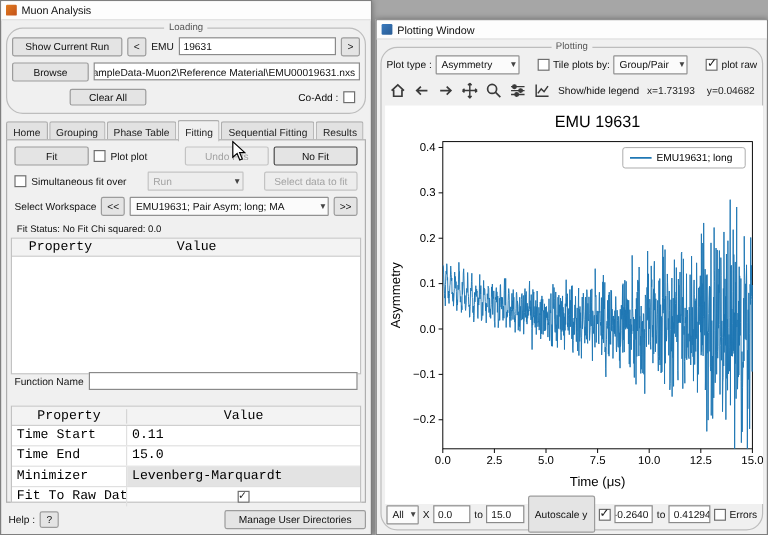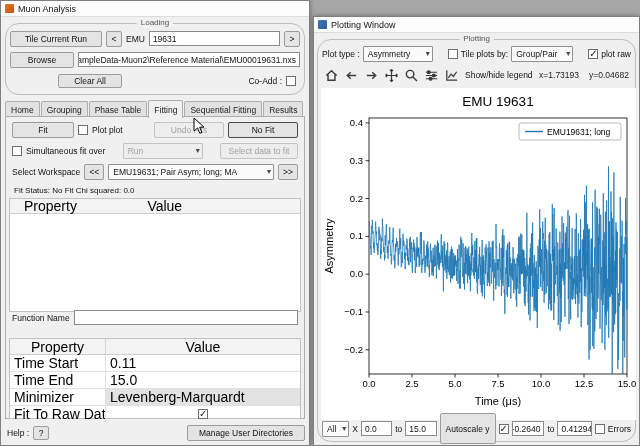--- a/index.html
+++ b/index.html
@@ -23,21 +23,21 @@
   .combo::after{content:"▾";position:absolute;right:2px;top:2px;font-size:8px;color:#444;}
   .combo.disabled{color:#a2a2a2;background:#ededed;border-color:#c3c3c3;}
   .cb{width:10px;height:10px;background:#fff;border:1px solid #6e6e6e;box-sizing:border-box;position:relative;flex:0 0 auto;}
   .cb.checked::after{content:"✓";position:absolute;left:0px;top:-2px;font-size:10px;color:#1a1a1a;}
   .lbl{font-size:8.5px;color:#111;white-space:nowrap;}
   .tabs{position:absolute;display:flex;align-items:flex-end;gap:1px;}
   .tab{background:#e2e2e2;border:1px solid #aeaeae;border-bottom:none;height:15px;display:flex;align-items:center;padding:0 5px;
     font-size:8.5px;color:#222;border-radius:2px 2px 0 0;}
   .tab.selected{background:#f0f0f0;height:17px;position:relative;z-index:3;margin-bottom:-1px;}
   .panel{position:absolute;border:1px solid #aeaeae;background:#f0f0f0;box-sizing:border-box;z-index:2;}
-  .table{position:absolute;background:#fff;border:1px solid #c2c2c2;box-sizing:border-box;font-size:14px;}
+  .table{position:absolute;background:#fff;border:1px solid #c2c2c2;box-sizing:border-box;font-size:11px;font-family:Liberation Mono, monospace;}
   .thead{display:flex;background:#f3f3f3;border-bottom:1px solid #cfcfcf;height:14px;align-items:center;}
   .trow{display:flex;border-bottom:1px solid #e0e0e0;height:16px;align-items:stretch;}
   .tcell{display:flex;align-items:center;padding:0 4px;box-sizing:border-box;border-right:1px solid #e0e0e0;overflow:hidden;white-space:nowrap;}
   .tcell:last-child{border-right:none;}
   .toolbtn{width:18px;height:17px;display:flex;align-items:center;justify-content:center;border-radius:2px;}
   .toolbtn svg{display:block;}
   .figure{position:absolute;background:#ffffff;}
   .coords{font-size:8.5px;color:#222;white-space:nowrap;display:flex;gap:10px;}
 </style>
 </head>
@@ -45,21 +45,21 @@
 
 <div class="window" style="left:0;top:0;width:310px;height:446px;">
   <div class="titlebar">
     <div class="app-ico" style="background:linear-gradient(135deg,#e07b20,#c4521a);"></div>
     <span>Muon Analysis</span>
   </div>
 
   <div class="gb" style="left:4px;top:22px;right:4px;height:72px;">
     <span class="gb-label">Loading</span>
     <div class="row" style="left:4px;right:4px;top:6px;height:17px;">
-      <div class="btn" style="width:92px;">Tile Current Run</div>
+      <div class="btn" style="width:92px;">Show Current Run</div>
       <div class="btn" style="width:16px;padding:0;">&lt;</div>
       <span class="lbl">EMU</span>
       <div class="field" style="flex:1;">
           <span>19631</span>
         </div>
       <div class="btn" style="width:16px;padding:0;">&gt;</div>
     </div>
     <div class="row" style="left:4px;right:4px;top:27px;height:17px;">
       <div class="btn" style="width:64px;">Browse</div>
       <div class="field rtl-clip" style="flex:1;">

